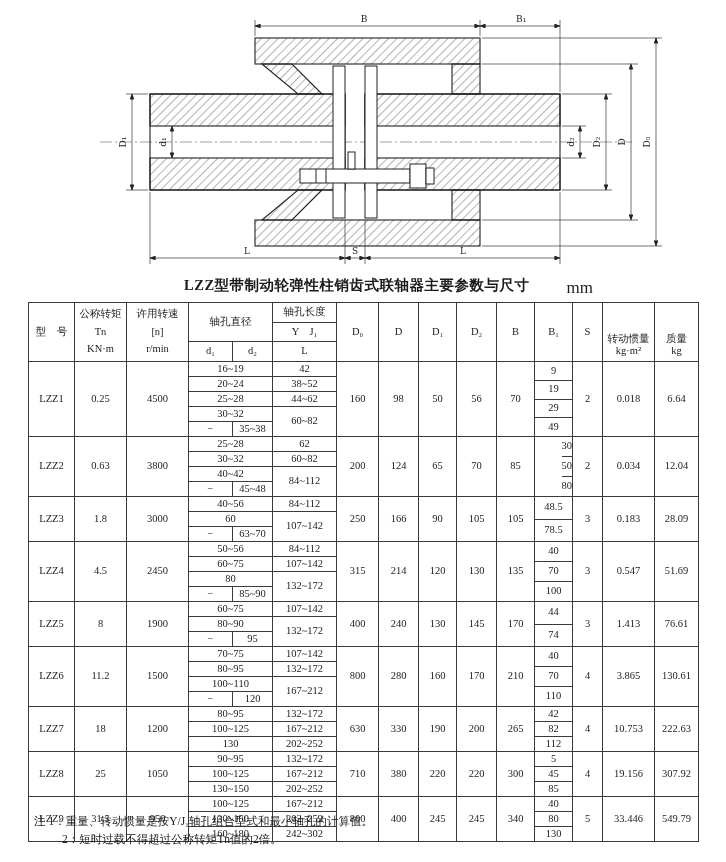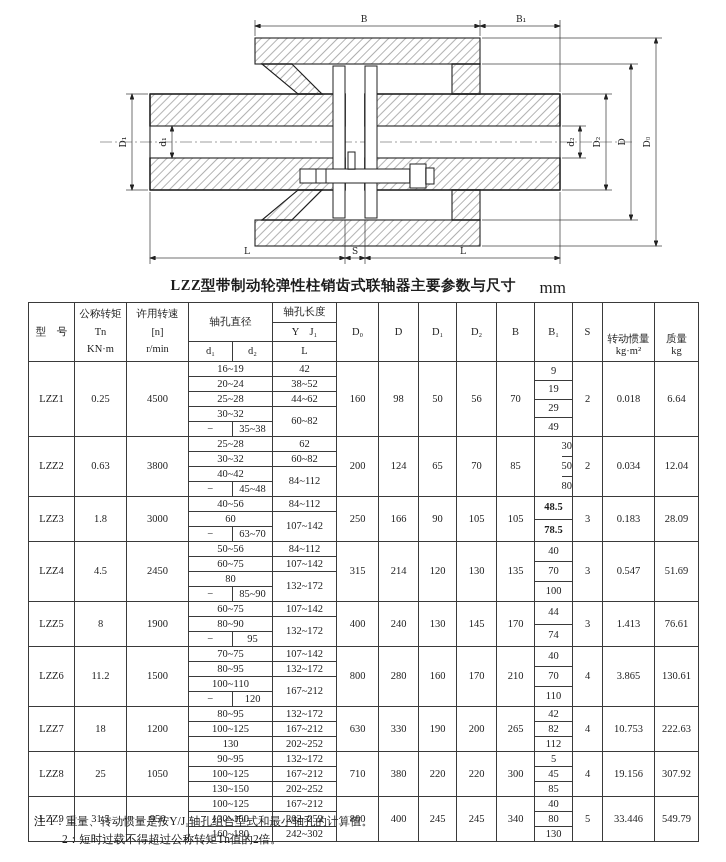--- a/index.html
+++ b/index.html
@@ -3,21 +3,21 @@
 <meta charset="utf-8">
 <style>
   html,body{margin:0;padding:0;background:#f6f6f4;}
   .page{
     position:relative;width:726px;height:862px;background:#ffffff;
     font-family:"Liberation Serif","DejaVu Serif",serif;color:#1c1c1c;overflow:hidden;
   }
   
   .drawing{position:absolute;left:0;top:2px;width:726px;height:272px;}
   
-  .title-row{position:absolute;top:276px;left:0;width:666px;height:20px;}
+  .title-row{position:absolute;top:276px;left:0;width:666px;height:20px;padding-left:27px;}
   .doc-title{position:absolute;left:50%;transform:translateX(-47%);top:0;white-space:nowrap;
     font-size:14.5px;letter-spacing:0.5px;font-weight:bold;}
   .unit{position:absolute;right:100px;top:2px;font-size:17px;}
   
   .spec-table{position:absolute;top:302px;left:28px;border-collapse:collapse;table-layout:fixed;width:670px;}
   .spec-table th,.spec-table td{
     border:1px solid #3a3a3a;padding:0;text-align:center;vertical-align:middle;
     font-size:10.5px;font-weight:normal;line-height:1.2;height:14px;overflow:hidden;
   }
   .spec-table thead th{font-size:10.5px;}
@@ -288,21 +288,21 @@
           <td rowspan="3">1.8</td>
           <td rowspan="3">3000</td>
           <td colspan="2">40~56</td>
           <td rowspan="1">84~112</td>
           <td rowspan="3">250</td>
           <td rowspan="3">166</td>
           <td rowspan="3">90</td>
           <td rowspan="3">105</td>
           <td rowspan="3">105</td>
           <td rowspan="3" class="b1">
-            <div class="b1-stack" style="height: 44px; font-weight: bold;">
+            <div class="b1-stack" style="height: 44px;">
               <div class="b1-seg">48.5</div>
               <div class="b1-seg">78.5</div>
             </div>
           </td>
           <td rowspan="3">3</td>
           <td rowspan="3">0.183</td>
           <td rowspan="3">28.09</td>
         </tr>
         <tr>
           <td colspan="2">60</td>

